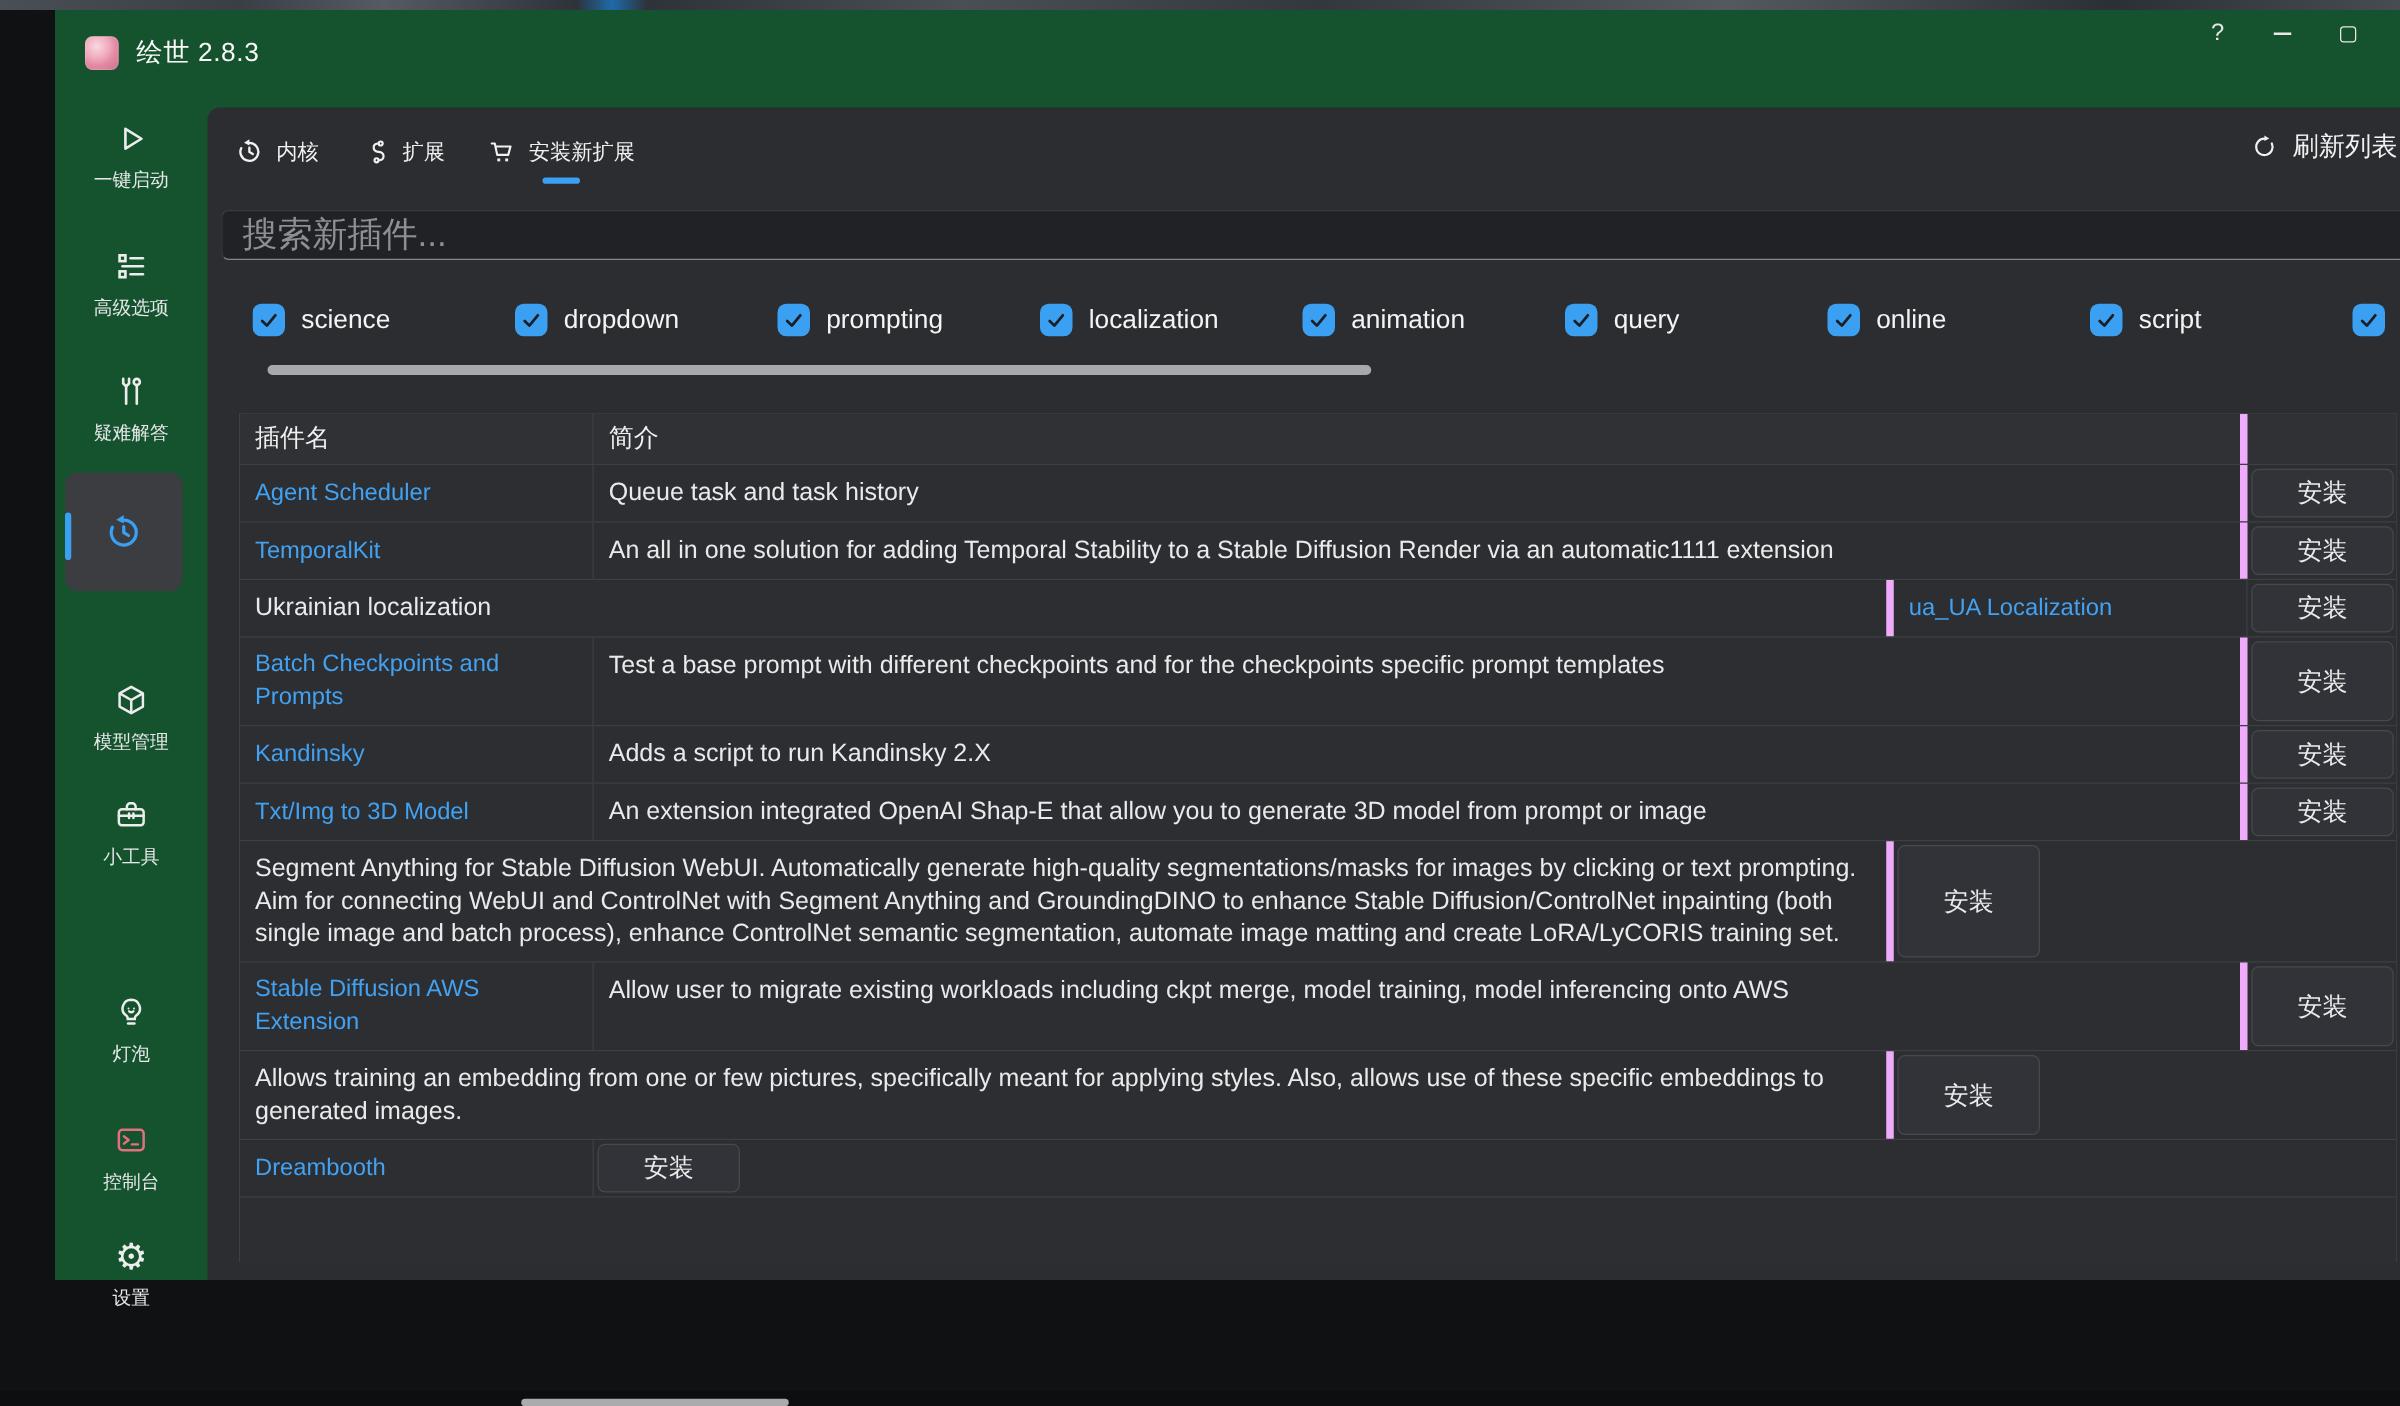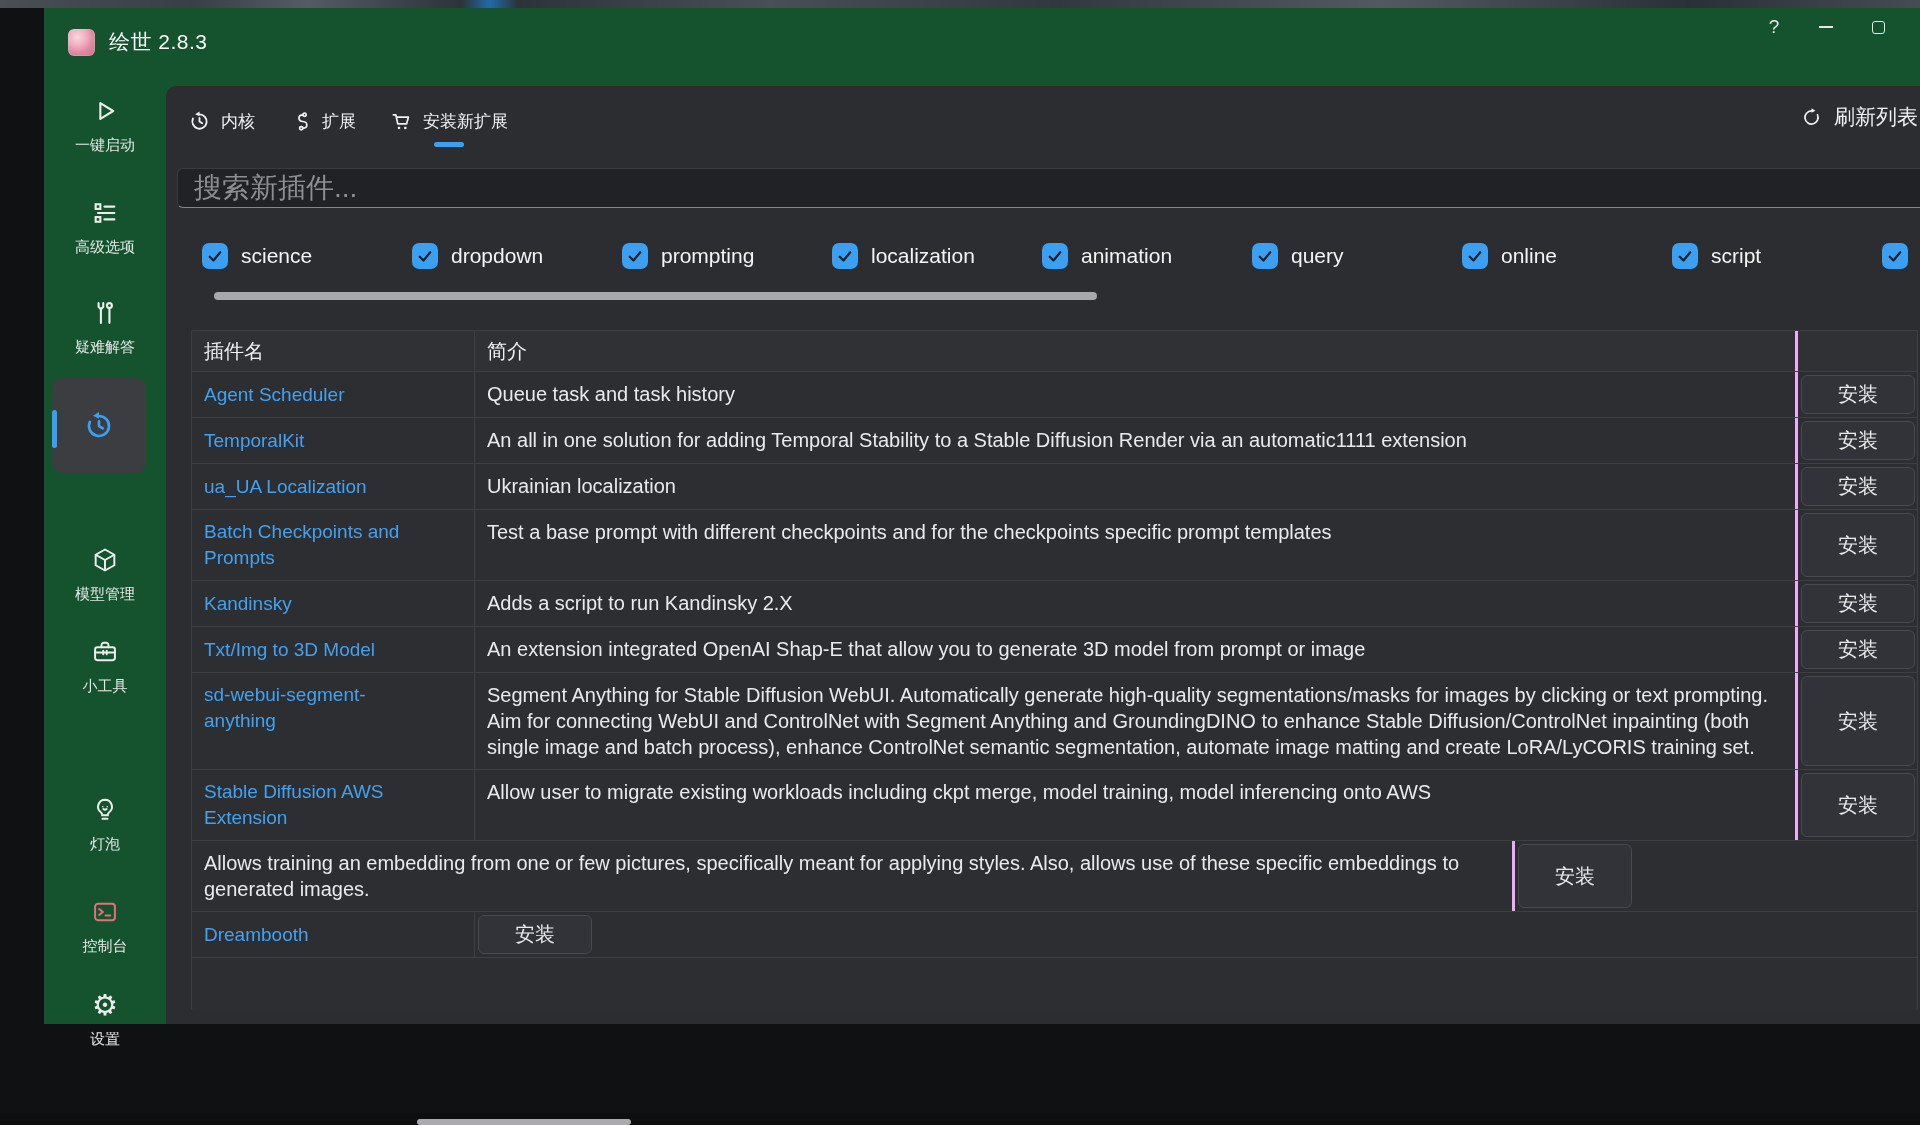--- a/index.html
+++ b/index.html
@@ -63,21 +63,21 @@
 
   .hscroll{position:absolute;left:48px;top:206px;width:883px;height:8px;border-radius:4px;background:#a6a8ac;}
 
   
   .ptable{position:absolute;left:25px;top:244px;width:1727px;height:680px;overflow:hidden;
     border:1px solid #3d3f43;border-bottom:none;border-radius:2px;background:#2c2e32;}
   .trow{display:flex;border-bottom:1px solid #3d3f43;align-items:stretch;}
   .trow.header{background:#2f3135;}
   .cell{padding:9px 12px;line-height:26px;font-size:20px;color:#e9eaeb;}
   .cell.name{width:283px;flex:none;border-right:1px solid #3d3f43;padding-right:44px;}
-  .cell.desc{width:1323px;flex:none;border-right:3px solid #f0abfc;}
+  .cell.desc{width:1323px;flex:none;border-right:6px solid #f0abfc;}
   .cell.act{width:120px;flex:none;padding:0;display:flex;}
   .trow.header .cell{color:#f0f1f2;line-height:22px;}
   .plugin-link{color:#42a1f0;font-size:19px;text-decoration:none;display:inline-block;}
   .install-btn{flex:1;margin:3px;background:#313338;border:1px solid #47494e;border-radius:6px;
     color:#ebebec;font-size:20px;display:flex;align-items:center;justify-content:center;}
   .install-btn.installed{color:#7b7d81;background:#2e3034;border-color:#3f4145;}
 
   .vscroll{position:absolute;left:1759px;top:295px;width:8px;height:22px;border-radius:4px;background:#808287;}
 
   
@@ -368,24 +368,24 @@
     <div class="cell name">
       <a href="#" class="plugin-link">TemporalKit</a>
     </div>
     <div class="cell desc">An all in one solution for adding Temporal Stability to a Stable Diffusion Render via an automatic1111 extension</div>
     <div class="cell act">
       <button class="install-btn">安装</button>
     </div>
   </div>
 
   <div class="trow">
+    <div class="cell desc">Ukrainian localization</div>
     <div class="cell name">
       <a href="#" class="plugin-link">ua_UA Localization</a>
     </div>
-    <div class="cell desc">Ukrainian localization</div>
     <div class="cell act">
       <button class="install-btn">安装</button>
     </div>
   </div>
 
   <div class="trow">
     <div class="cell name">
       <a href="#" class="plugin-link">Batch Checkpoints and Prompts</a>
     </div>
     <div class="cell desc">Test a base prompt with different checkpoints and for the checkpoints specific prompt templates</div>
@@ -409,23 +409,20 @@
       <a href="#" class="plugin-link">Txt/Img to 3D Model</a>
     </div>
     <div class="cell desc">An extension integrated OpenAI Shap-E that allow you to generate 3D model from prompt or image</div>
     <div class="cell act">
       <button class="install-btn">安装</button>
     </div>
   </div>
 
 
   <div class="trow">
-    <div class="cell name">
-      <a href="#" class="plugin-link">sd-webui-segment-anything</a>
-    </div>
     <div class="cell desc">Segment Anything for Stable Diffusion WebUI. Automatically generate high-quality segmentations/masks for images by clicking or text prompting. Aim for connecting WebUI and ControlNet with Segment Anything and GroundingDINO to enhance Stable Diffusion/ControlNet inpainting (both single image and batch process), enhance ControlNet semantic segmentation, automate image matting and create LoRA/LyCORIS training set.</div>
     <div class="cell act">
       <button class="install-btn">安装</button>
     </div>
   </div>
 
   <div class="trow">
     <div class="cell name">
       <a href="#" class="plugin-link">Stable Diffusion AWS Extension</a>
     </div>

